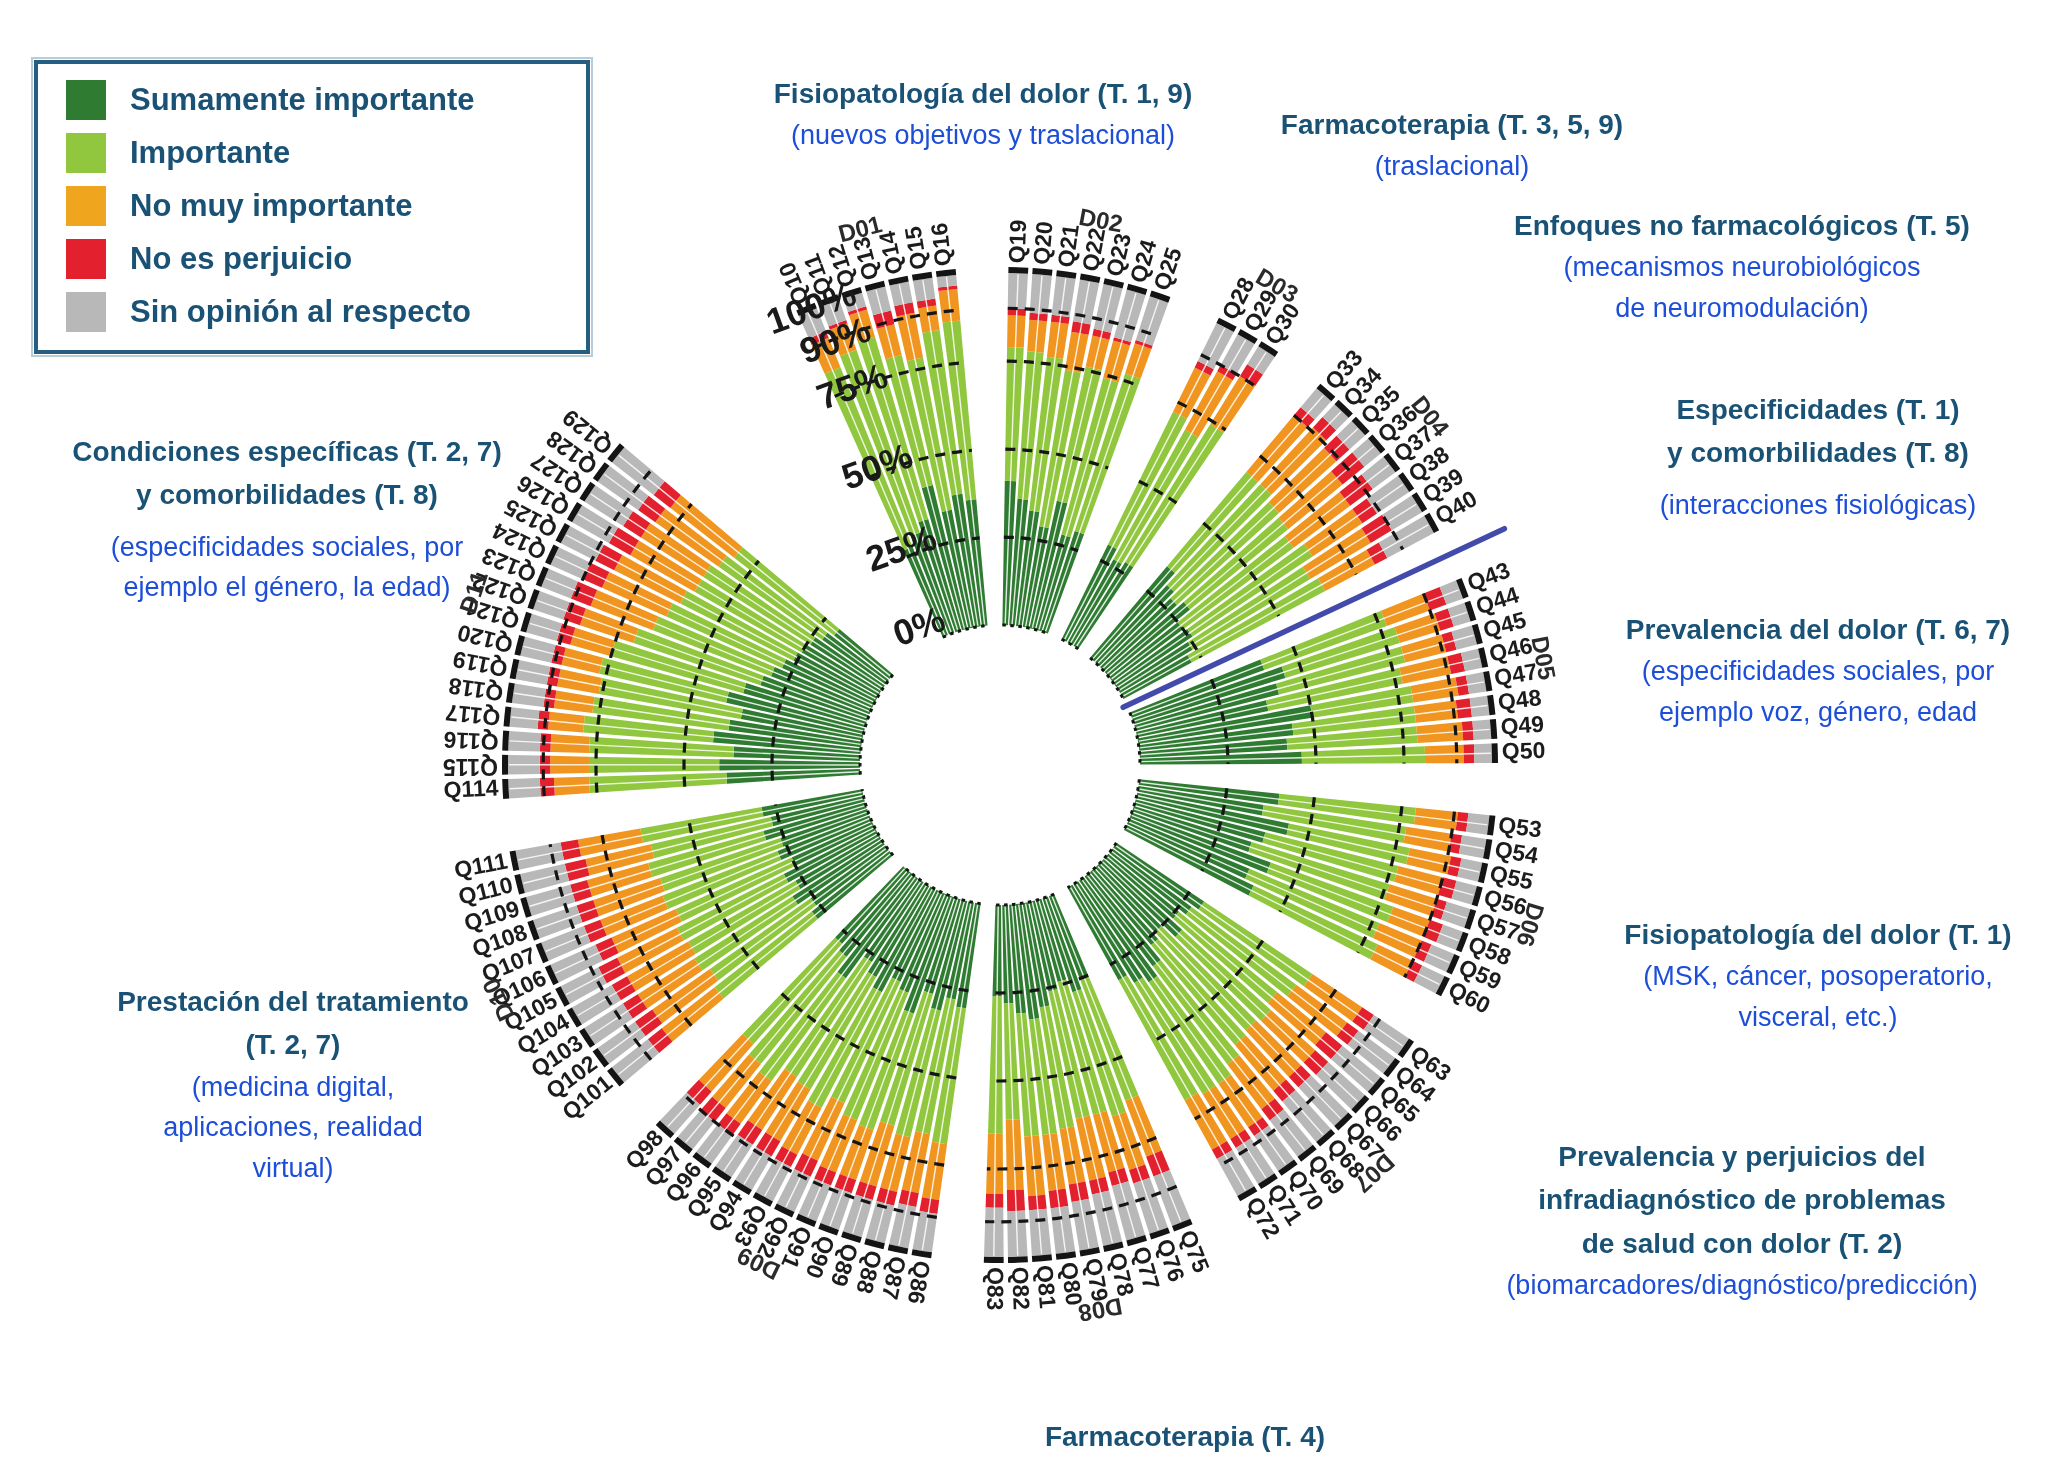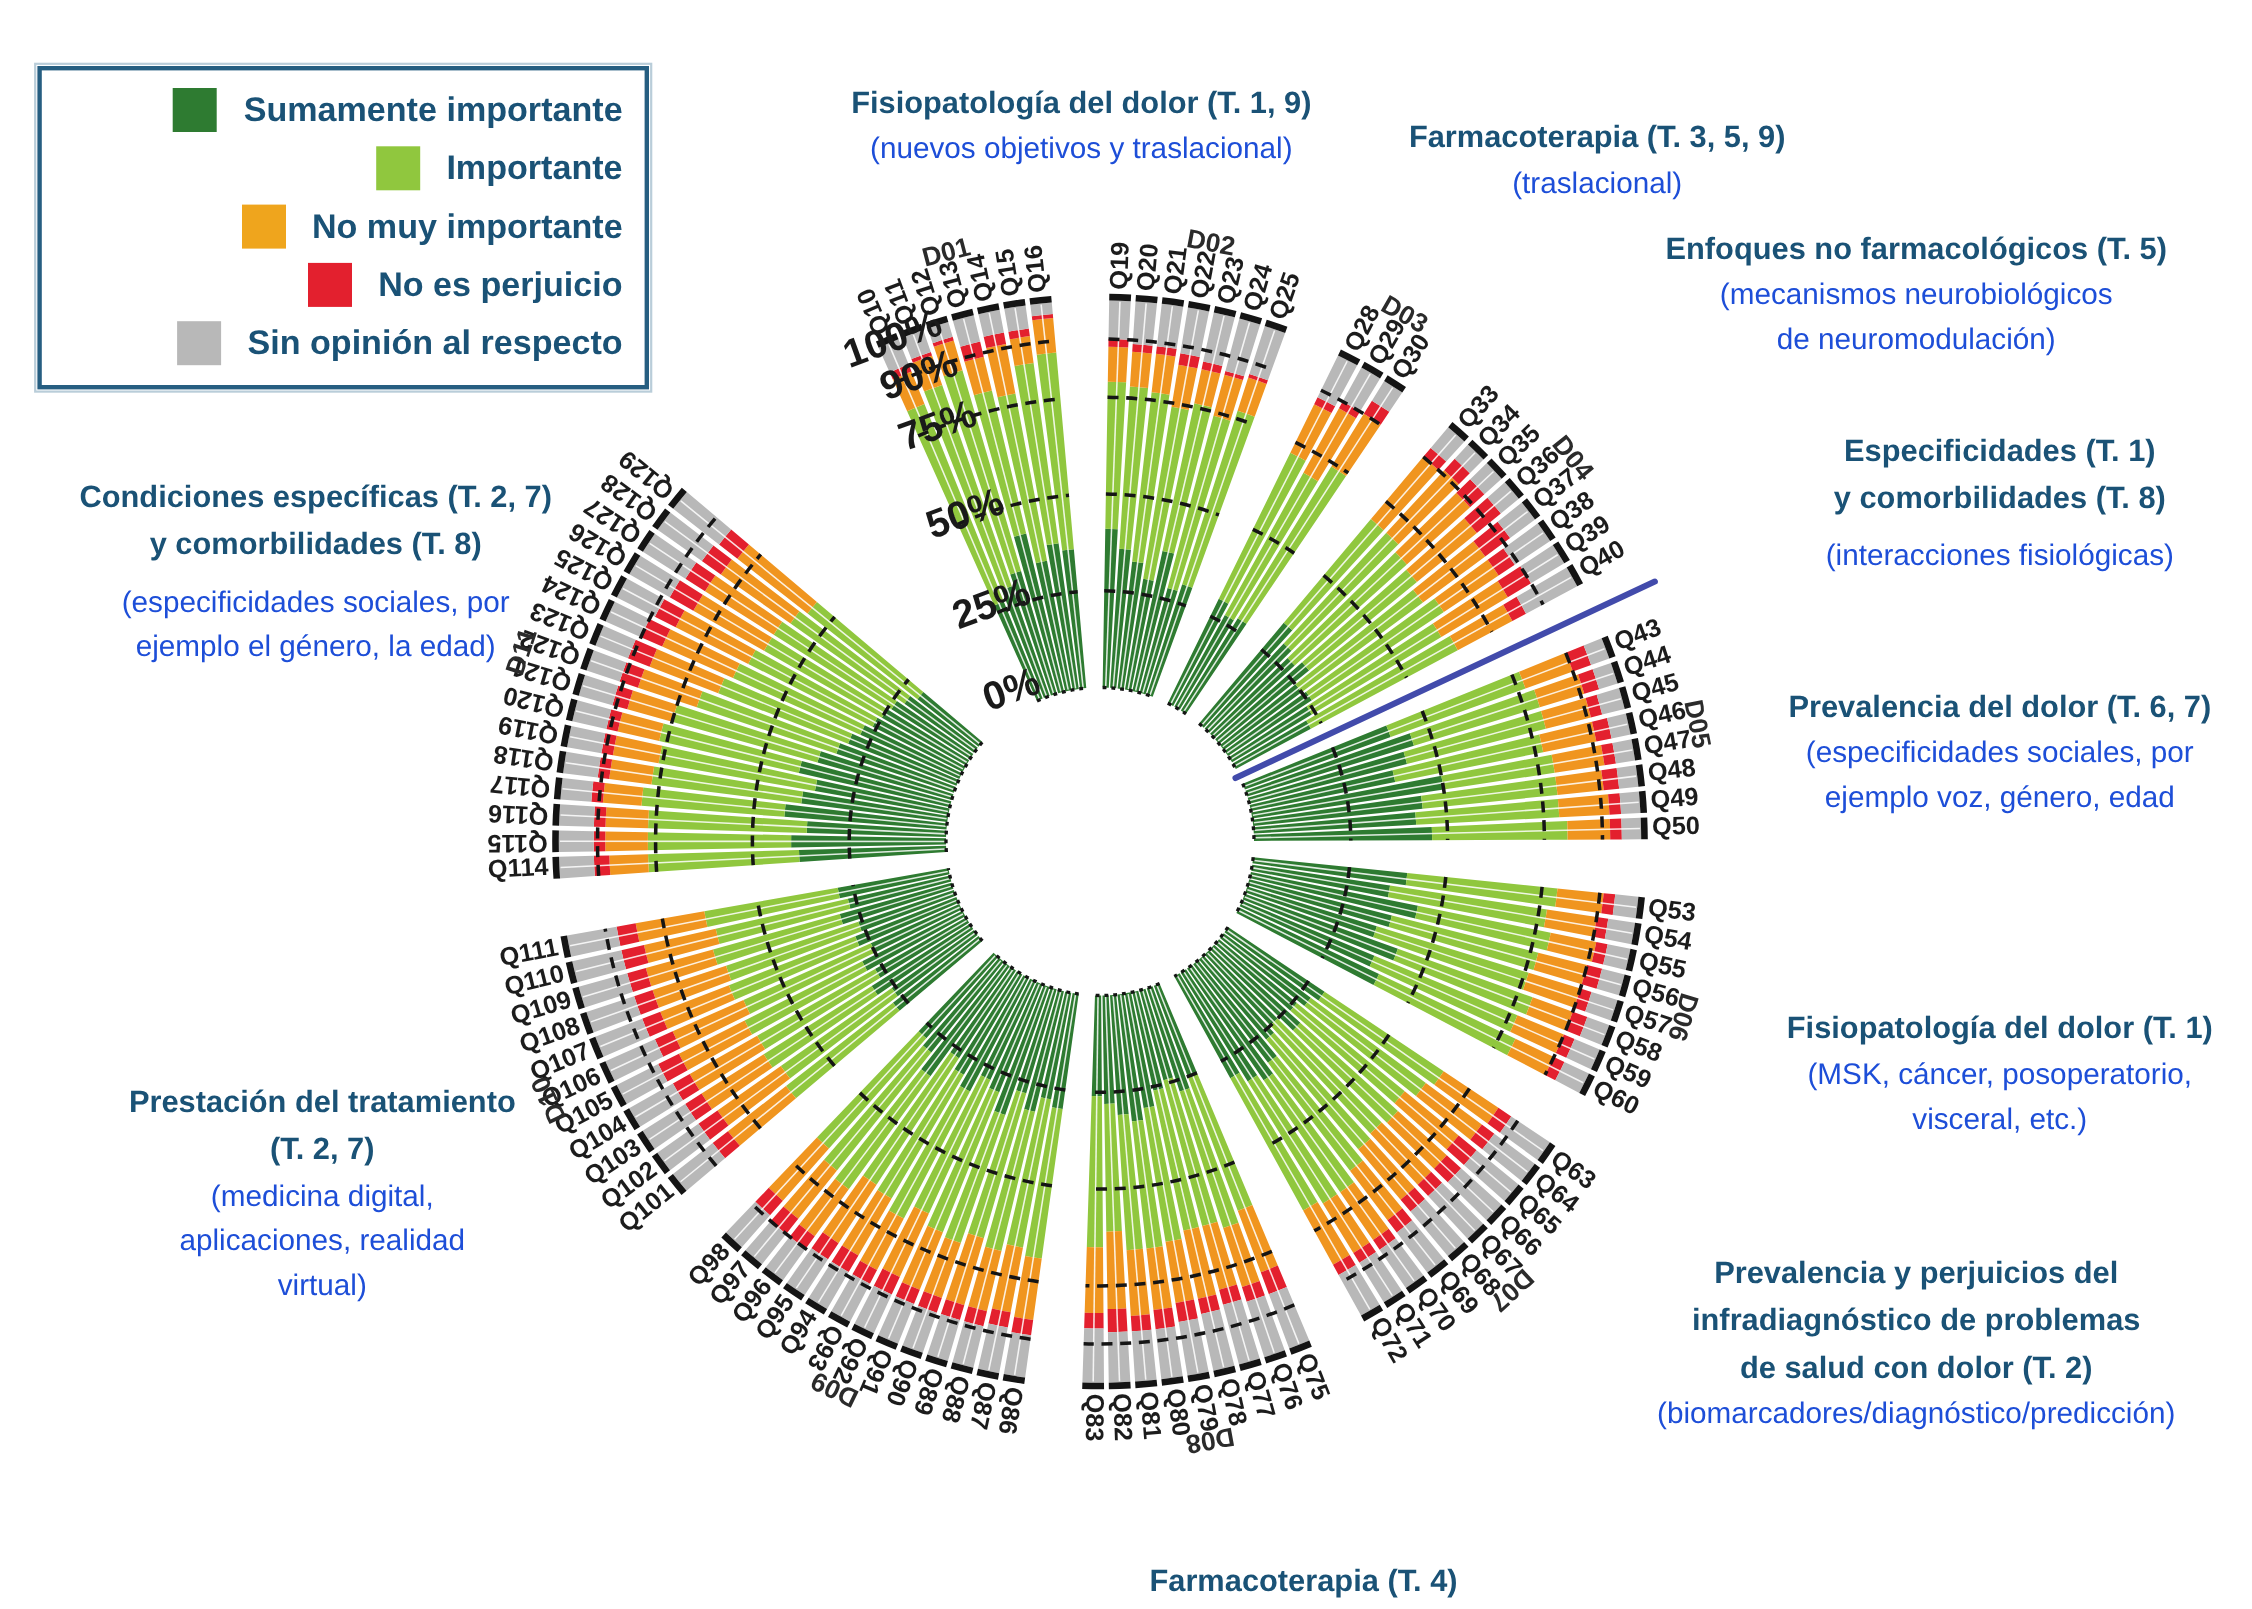--- a/index.html
+++ b/index.html
@@ -7,21 +7,21 @@
     position:relative;width:2047px;height:1463px;background:#ffffff;overflow:hidden;
     font-family:"Liberation Sans", sans-serif;
   }
   
   #legend{
     position:absolute;left:34px;top:60px;width:556px;box-sizing:border-box;
     border:4px solid #265e81;outline:2px solid #b9cdd9;outline-offset:1px;
     background:#ffffff;padding:16px 20px 18px 28px;
     display:flex;flex-direction:column;gap:13px;
   }
-  .legend-row{display:flex;align-items:center;gap:24px;justify-content:flex-end;}
+  .legend-row{display:flex;align-items:center;gap:24px;}
   .legend-swatch{width:40px;height:40px;flex:0 0 auto;}
   .legend-label{font-size:31px;font-weight:bold;color:#1a5276;white-space:nowrap;}
   
   .annot{position:absolute;transform:translateX(-50%);text-align:center;color:#1a5276;white-space:nowrap;}
   .annot .t{font-size:28px;font-weight:bold;line-height:1.55;}
   .annot .s{font-size:27px;font-weight:400;line-height:1.5;color:#1d4ed8;}
   .annot .gap{height:10px;}
   
   #chart-svg{position:absolute;left:0;top:0;}
 </style>
@@ -1151,21 +1151,21 @@
     <div class="s">de neuromodulación)</div>
   </div>
 
   <div class="annot" style="left:1818px;top:388px;">
     <div class="t">Especificidades (T. 1)</div>
     <div class="t">y comorbilidades (T. 8)</div>
     <div class="gap"></div>
     <div class="s">(interacciones fisiológicas)</div>
   </div>
 
-  <div class="annot" style="left:1818px;top:621px;">
+  <div class="annot" style="left:1818px;top:608px;">
     <div class="t">Prevalencia del dolor (T. 6, 7)</div>
     <div class="s">(especificidades sociales, por</div>
     <div class="s">ejemplo voz, género, edad</div>
   </div>
 
   <div class="annot" style="left:1818px;top:913px;">
     <div class="t">Fisiopatología del dolor (T. 1)</div>
     <div class="s">(MSK, cáncer, posoperatorio,</div>
     <div class="s">visceral, etc.)</div>
   </div>

